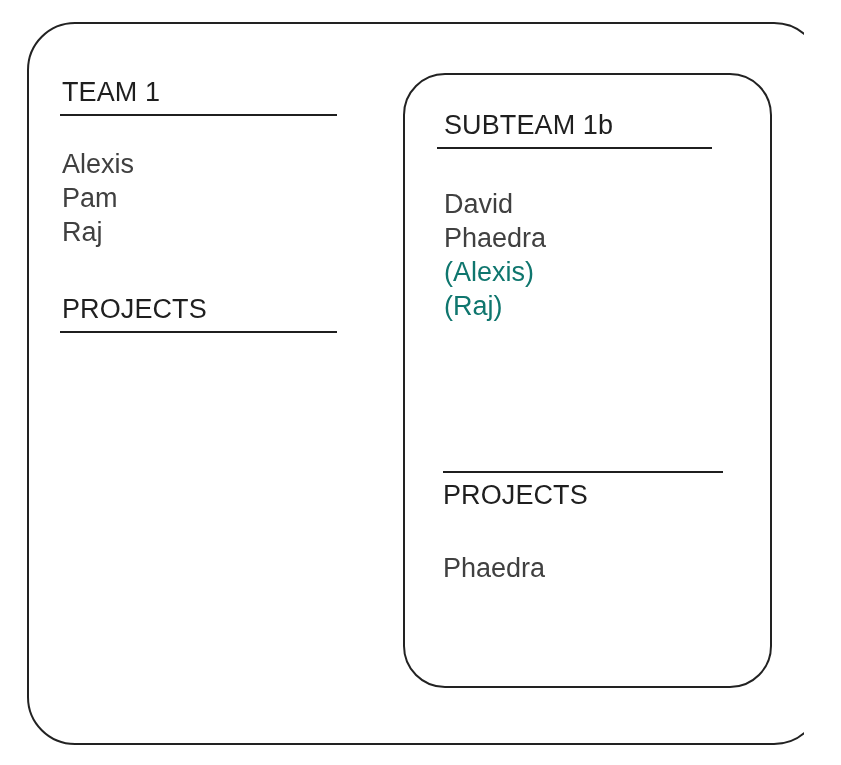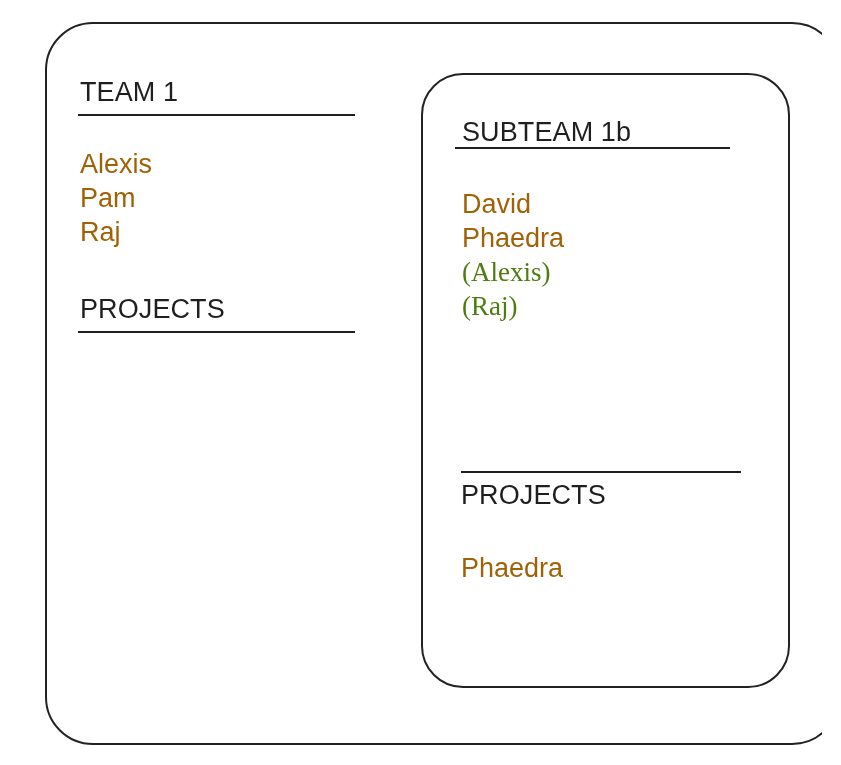--- a/index.html
+++ b/index.html
@@ -12,21 +12,20 @@
     font-family: "Liberation Sans", sans-serif;
     color: #1a1a1a;
   }
 
   .canvas {
     position: relative;
     width: 804px;
     height: 765px;
     background: #ffffff;
     overflow: hidden;
-    margin-left: 18px;
   }
 
   
   .team-box {
     position: absolute;
     left: 27px;
     top: 22px;
     width: 795px;
     height: 723px;
     box-sizing: border-box;
@@ -71,37 +70,36 @@
   .list {
     position: absolute;
     margin: 0;
     padding: 0;
     list-style: none;
   }
   .list li {
     font-size: 27px;
     line-height: 34px;
     white-space: nowrap;
-    color: #a16207;
+    color: #404040;
   }
   .list li.muted {
-    color: #4d7c0f;
-    font-family: Liberation Serif, serif;
+    color: #0f766e;
   }
 
   
   .team-title      { left: 62px;  top: 75px; }
   .team-rule       { left: 60px;  top: 114px; width: 277px; }
   .team-members    { left: 62px;  top: 147px; }
   .team-proj-title { left: 62px;  top: 292px; }
   .team-proj-rule  { left: 60px;  top: 331px; width: 277px; }
   .team-projects   { left: 62px;  top: 368px; }
 
   
-  .sub-title       { left: 444px; top: 115px; }
+  .sub-title       { left: 444px; top: 108px; }
   .sub-rule        { left: 437px; top: 147px; width: 275px; }
   .sub-members     { left: 444px; top: 187px; }
   .sub-proj-rule   { left: 443px; top: 471px; width: 280px; }
   .sub-proj-title  { left: 443px; top: 478px; }
   .sub-projects    { left: 443px; top: 551px; }
 </style>
 </head>
 <body>
 
 <div class="canvas">

